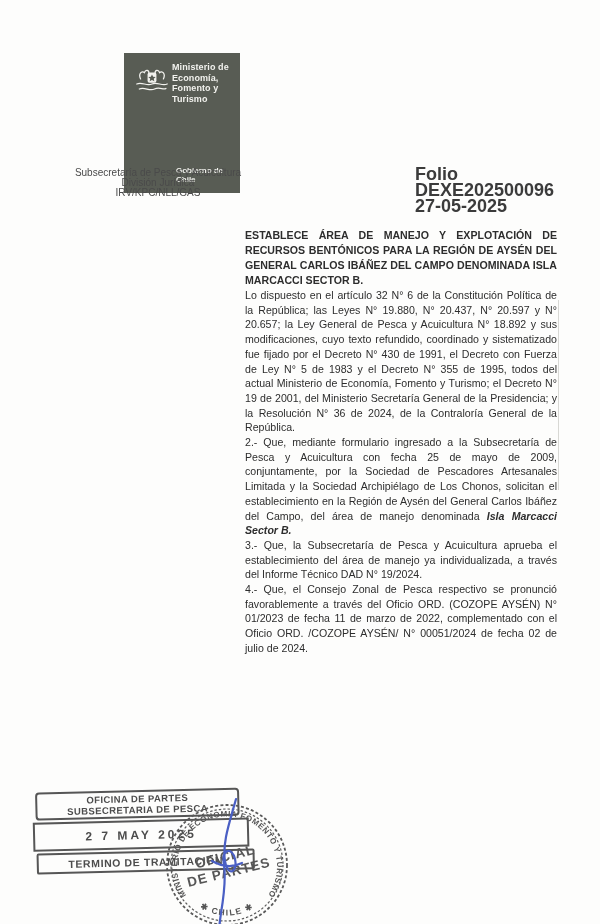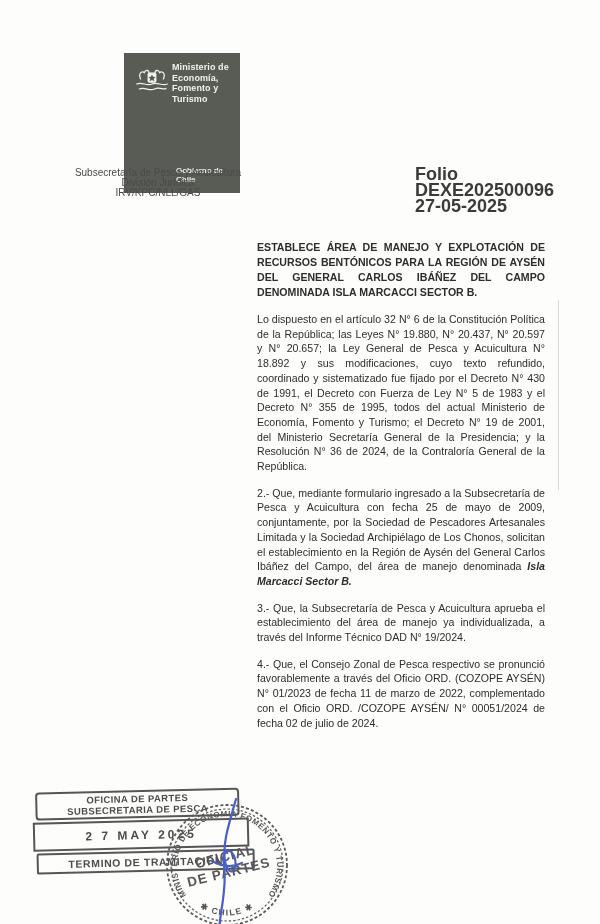--- a/index.html
+++ b/index.html
@@ -14,21 +14,21 @@
   .logo .ministry{position:absolute;left:48px;top:9px;color:#f2f2ee;font-weight:bold;
     font-size:9px;line-height:10.5px;letter-spacing:.1px;}
   .logo .gov{position:absolute;left:52px;bottom:9px;color:#f2f2ee;font-weight:bold;font-size:8px;}
   .sender{position:absolute;left:60px;top:168px;width:196px;text-align:center;
     font-size:10px;line-height:10px;color:#4a4a4a;}
   
   .folio{position:absolute;left:415px;top:166px;font-weight:bold;font-size:18px;
     line-height:16px;color:#3b3b3b;}
   
   .main{position:absolute;left:245px;top:228px;width:312px;font-size:10.6px;line-height:14.7px;}
-  .main p{margin:12px;text-align:justify;}
+  .main p{margin:0;text-align:justify;}
   .doc-title{font-weight:bold;line-height:15px;}
   .h-visto{margin-top:25px;font-weight:bold;}
   .visto-body{margin-top:16px;}
   .h-consid{margin-top:27px;font-weight:bold;}
   .item{margin-top:13px;}
   .item em{font-weight:bold;font-style:italic;}
   .scan-line{position:absolute;left:558px;top:300px;width:1px;height:190px;background:#d8d8d4;}
   
   .rect-stamp{position:absolute;left:36px;top:790px;color:#4c4c4c;transform:rotate(-1.4deg);}
   .rect-stamp .bx{border:2px solid #565656;text-align:center;font-weight:bold;background:transparent;}

